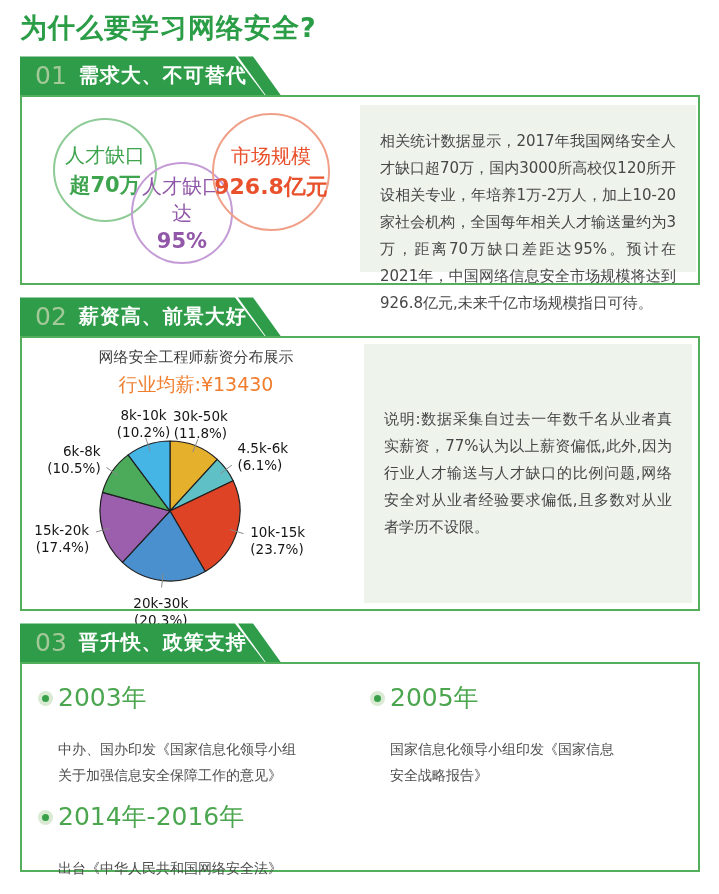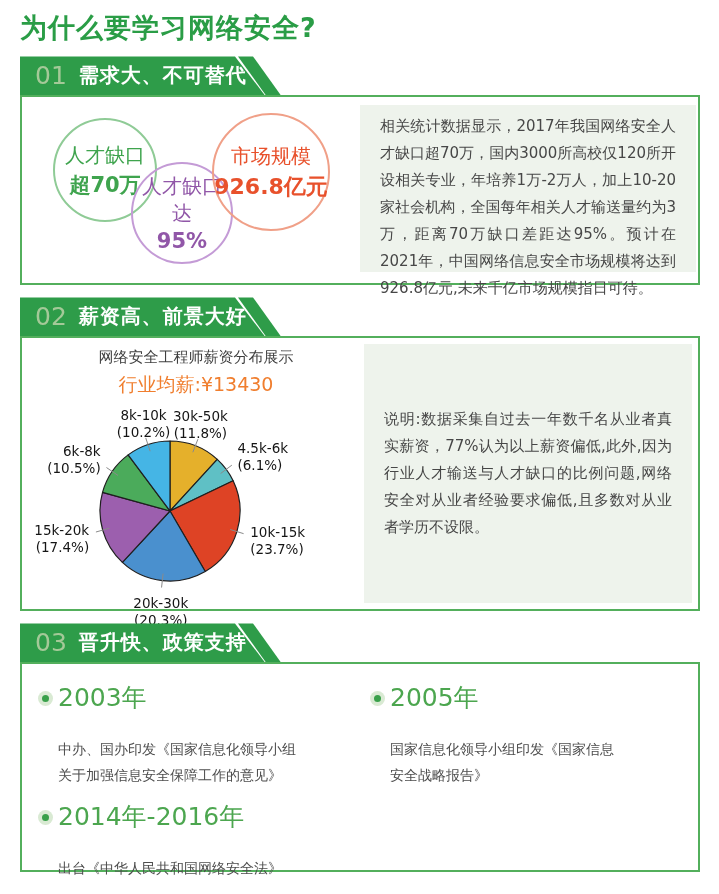--- a/index.html
+++ b/index.html
@@ -34,21 +34,21 @@
   #box03{
     height:210px;padding:20px 0 0 16px;box-sizing:border-box;
     display:grid;grid-template-columns:332px 1fr;row-gap:14px;align-content:start;
   }
   .panel{
     background:var(--panel-bg);color:var(--body-text);
     font-size:15px;line-height:1.8;text-align:justify;
   }
   #panel01{
     position:absolute;left:338px;top:8px;width:336px;height:167px;
-    padding:8px 20px;box-sizing:border-box;
+    padding:23px 20px;box-sizing:border-box;
   }
   #panel02{
     width:330px;margin-left:auto;padding:15px 20px;box-sizing:border-box;
     display:flex;align-items:center;
   }
   
   .circle{
     position:absolute;border-radius:50%;display:flex;flex-direction:column;
     align-items:center;justify-content:center;text-align:center;background:transparent;
   }

